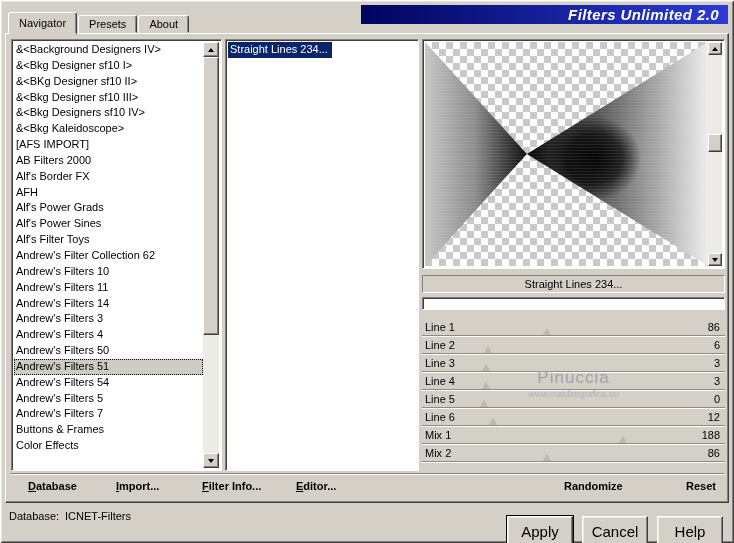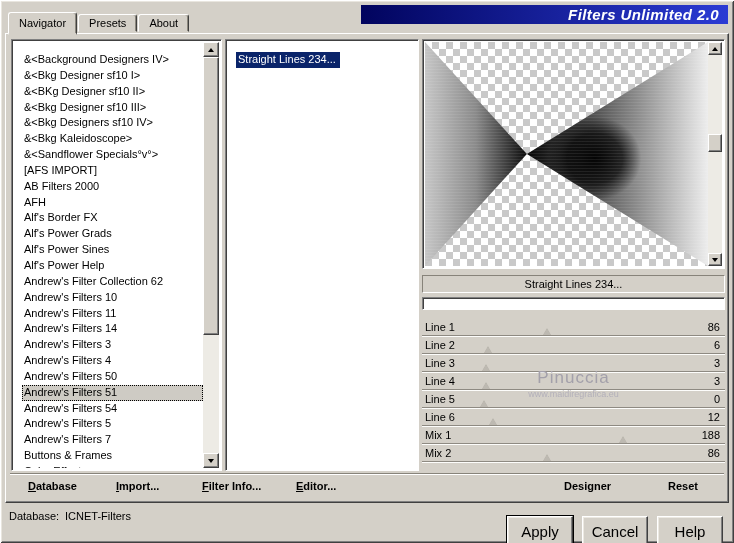--- a/index.html
+++ b/index.html
@@ -11,37 +11,37 @@
             box-shadow: inset 1px 1px 0 #fff, inset -1px -1px 0 #404040,
                         inset 2px 2px 0 #e9e6df, inset -2px -2px 0 #808080; }
 
   
   .banner { position:absolute; left:361px; top:5px; right:6px; height:19px;
             background:linear-gradient(to right,#01045e,#2b3bd4);
             display:flex; align-items:center; justify-content:flex-end; padding-right:9px; }
   .banner-text { color:#fff; font-weight:bold; font-style:italic; font-size:15px; letter-spacing:.4px; }
 
   
-  .tabs { position:absolute; left:8px; top:12px; height:21px; display:flex; align-items:center; z-index:5; }
+  .tabs { position:absolute; left:8px; top:12px; height:21px; display:flex; align-items:flex-end; z-index:5; }
   .tab { height:18px; line-height:17px; padding:0 10px; background:#d4d0c8;
          border:1px solid; border-color:#fff #404040 #d4d0c8 #fff;
          box-shadow:inset -1px 0 0 #8c887e; border-radius:3px 3px 0 0; margin-right:1px; }
   .tab.active { height:23px; line-height:20px; margin-bottom:-2px; border-bottom:2px solid #d4d0c8; z-index:6; }
 
   
   .page { position:absolute; left:5px; top:33px; width:724px; height:470px; background:#d4d0c8;
           border:1px solid; border-color:#fff #404040 #404040 #fff;
           box-shadow:inset -1px -1px 0 #808080; }
 
   .panel { position:absolute; background:#fff; border:1px solid;
            border-color:#808080 #fff #fff #808080; box-shadow:inset 1px 1px 0 #404040; }
   .nav-panel    { left:5px;   top:5px; width:211px; height:432px; }
   .filter-panel { left:219px; top:5px; width:194px; height:432px; }
 
-  .list { position:absolute; left:2px; top:12px; bottom:2px; overflow:hidden;padding-left:8px; }
+  .list { position:absolute; left:2px; top:2px; bottom:2px; overflow:hidden; }
   .nav-panel .list { right:18px; }
   .filter-panel .list { right:2px; }
   .list-item { height:15.85px; line-height:15.85px; padding:0 2px; white-space:nowrap; }
   .nav-panel .list-item.selected { background:#cecbc4; outline:1px dotted #000; outline-offset:-1px; }
   .filter-panel .list-item.selected { display:inline-block; background:#0a246a; color:#fff; padding-right:4px; }
 
   
   .scrollbar-v { position:absolute; background:#edebe5; }
   .nav-sb { right:2px; top:2px; bottom:2px; width:16px; }
   .sb-btn { position:absolute; left:0; width:100%; height:15px; background:#d4d0c8;
@@ -99,21 +99,21 @@
   .wm1 { font-size:17px; color:#a3a0aa; letter-spacing:1px; }
   .wm2 { font-size:9px; color:#b3b0ba; margin-top:1px; }
 
   
   .groove { position:absolute; height:0; border-top:1px solid #87837a; border-bottom:1px solid #fff; }
   .toolbar-groove { left:4px; right:4px; top:439px; }
   .toolbtn, .actionlbl { position:absolute; top:444px; height:16px; line-height:16px; font-weight:bold;
                          font-size:11px; font-family:inherit; background:none; border:none; color:#000; }
   .toolbtn::first-letter { text-decoration:underline; }
   .t-database { left:22px; } .t-import { left:110px; } .t-filterinfo { left:196px; } .t-editor { left:290px; }
-  .t-randomize { left:558px; } .t-reset { left:662px; }
+  .t-randomize { left:558px; } .t-reset { left:680px; }
 
   
   .status { position:absolute; left:9px; top:509px; line-height:15px; }
   .status-label { display:inline-block; width:56px; }
 
   .win-btn { position:absolute; top:516px; width:66px; height:30px; font-size:15px; font-family:inherit;
              background:#d4d0c8; color:#000; padding:0;
              border:1px solid; border-color:#fff #404040 #404040 #fff;
              box-shadow:inset -1px -1px 0 #808080, inset 1px 1px 0 #ece9e2; }
   .btn-apply { left:507px; box-shadow:0 0 0 1px #000, inset -1px -1px 0 #808080, inset 1px 1px 0 #ece9e2; }
@@ -138,28 +138,27 @@
   <div class="page">
 
     <div class="panel nav-panel">
       <div class="list">
           <div class="list-item">&amp;&lt;Background Designers IV&gt;</div>
           <div class="list-item">&amp;&lt;Bkg Designer sf10 I&gt;</div>
           <div class="list-item">&amp;&lt;BKg Designer sf10 II&gt;</div>
           <div class="list-item">&amp;&lt;Bkg Designer sf10 III&gt;</div>
           <div class="list-item">&amp;&lt;Bkg Designers sf10 IV&gt;</div>
           <div class="list-item">&amp;&lt;Bkg Kaleidoscope&gt;</div>
-          <div class="list-item">&amp;&lt;Sandflower Specials°v°&gt;</div>
           <div class="list-item">[AFS IMPORT]</div>
           <div class="list-item">AB Filters 2000</div>
+          <div class="list-item">Alf's Border FX</div>
           <div class="list-item">AFH</div>
-          <div class="list-item">Alf's Border FX</div>
           <div class="list-item">Alf's Power Grads</div>
           <div class="list-item">Alf's Power Sines</div>
-          <div class="list-item">Alf's Power Help</div>
+          <div class="list-item">Alf's Filter Toys</div>
           <div class="list-item">Andrew's Filter Collection 62</div>
           <div class="list-item">Andrew's Filters 10</div>
           <div class="list-item">Andrew's Filters 11</div>
           <div class="list-item">Andrew's Filters 14</div>
           <div class="list-item">Andrew's Filters 3</div>
           <div class="list-item">Andrew's Filters 4</div>
           <div class="list-item">Andrew's Filters 50</div>
           <div class="list-item selected">Andrew's Filters 51</div>
           <div class="list-item">Andrew's Filters 54</div>
           <div class="list-item">Andrew's Filters 5</div>
@@ -247,21 +246,21 @@
         <div class="wm1">Pinuccia</div>
         <div class="wm2">www.maidiregrafica.eu</div>
       </div>
     </div>
 
     <div class="groove toolbar-groove"></div>
     <button class="toolbtn t-database">Database</button>
     <button class="toolbtn t-import">Import...</button>
     <button class="toolbtn t-filterinfo">Filter Info...</button>
     <button class="toolbtn t-editor">Editor...</button>
-    <button class="actionlbl t-randomize">Designer</button>
+    <button class="actionlbl t-randomize">Randomize</button>
     <button class="actionlbl t-reset">Reset</button>
   </div>
 
   <div class="status">
     <div class="status-row">
       <span class="status-label">Database:</span><span>ICNET-Filters</span>
     </div>
   </div>
 
   <button class="win-btn btn-apply">Apply</button>

